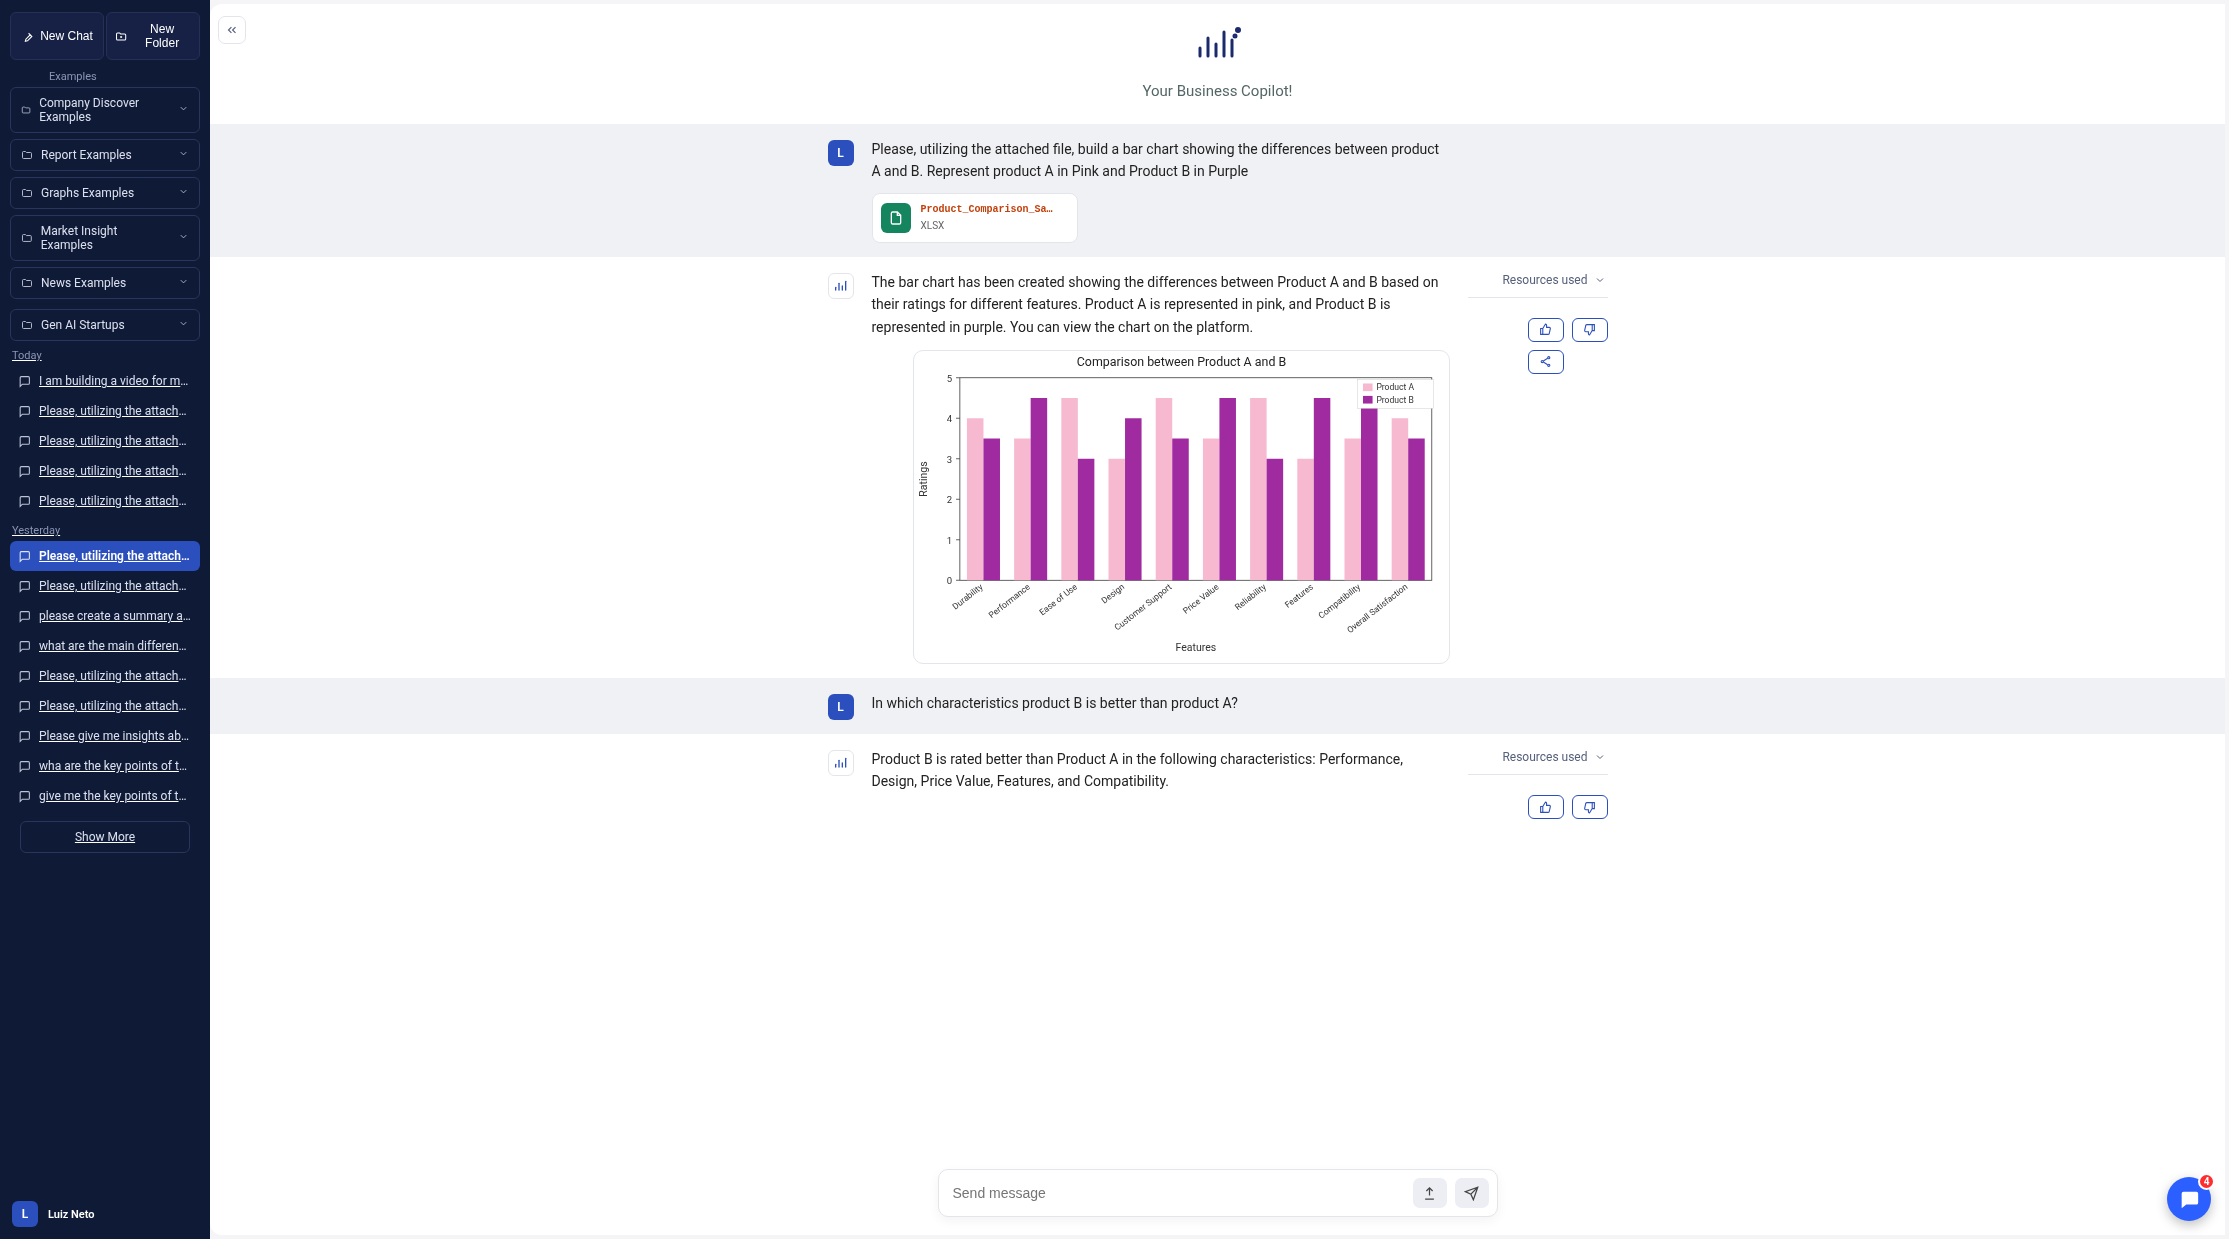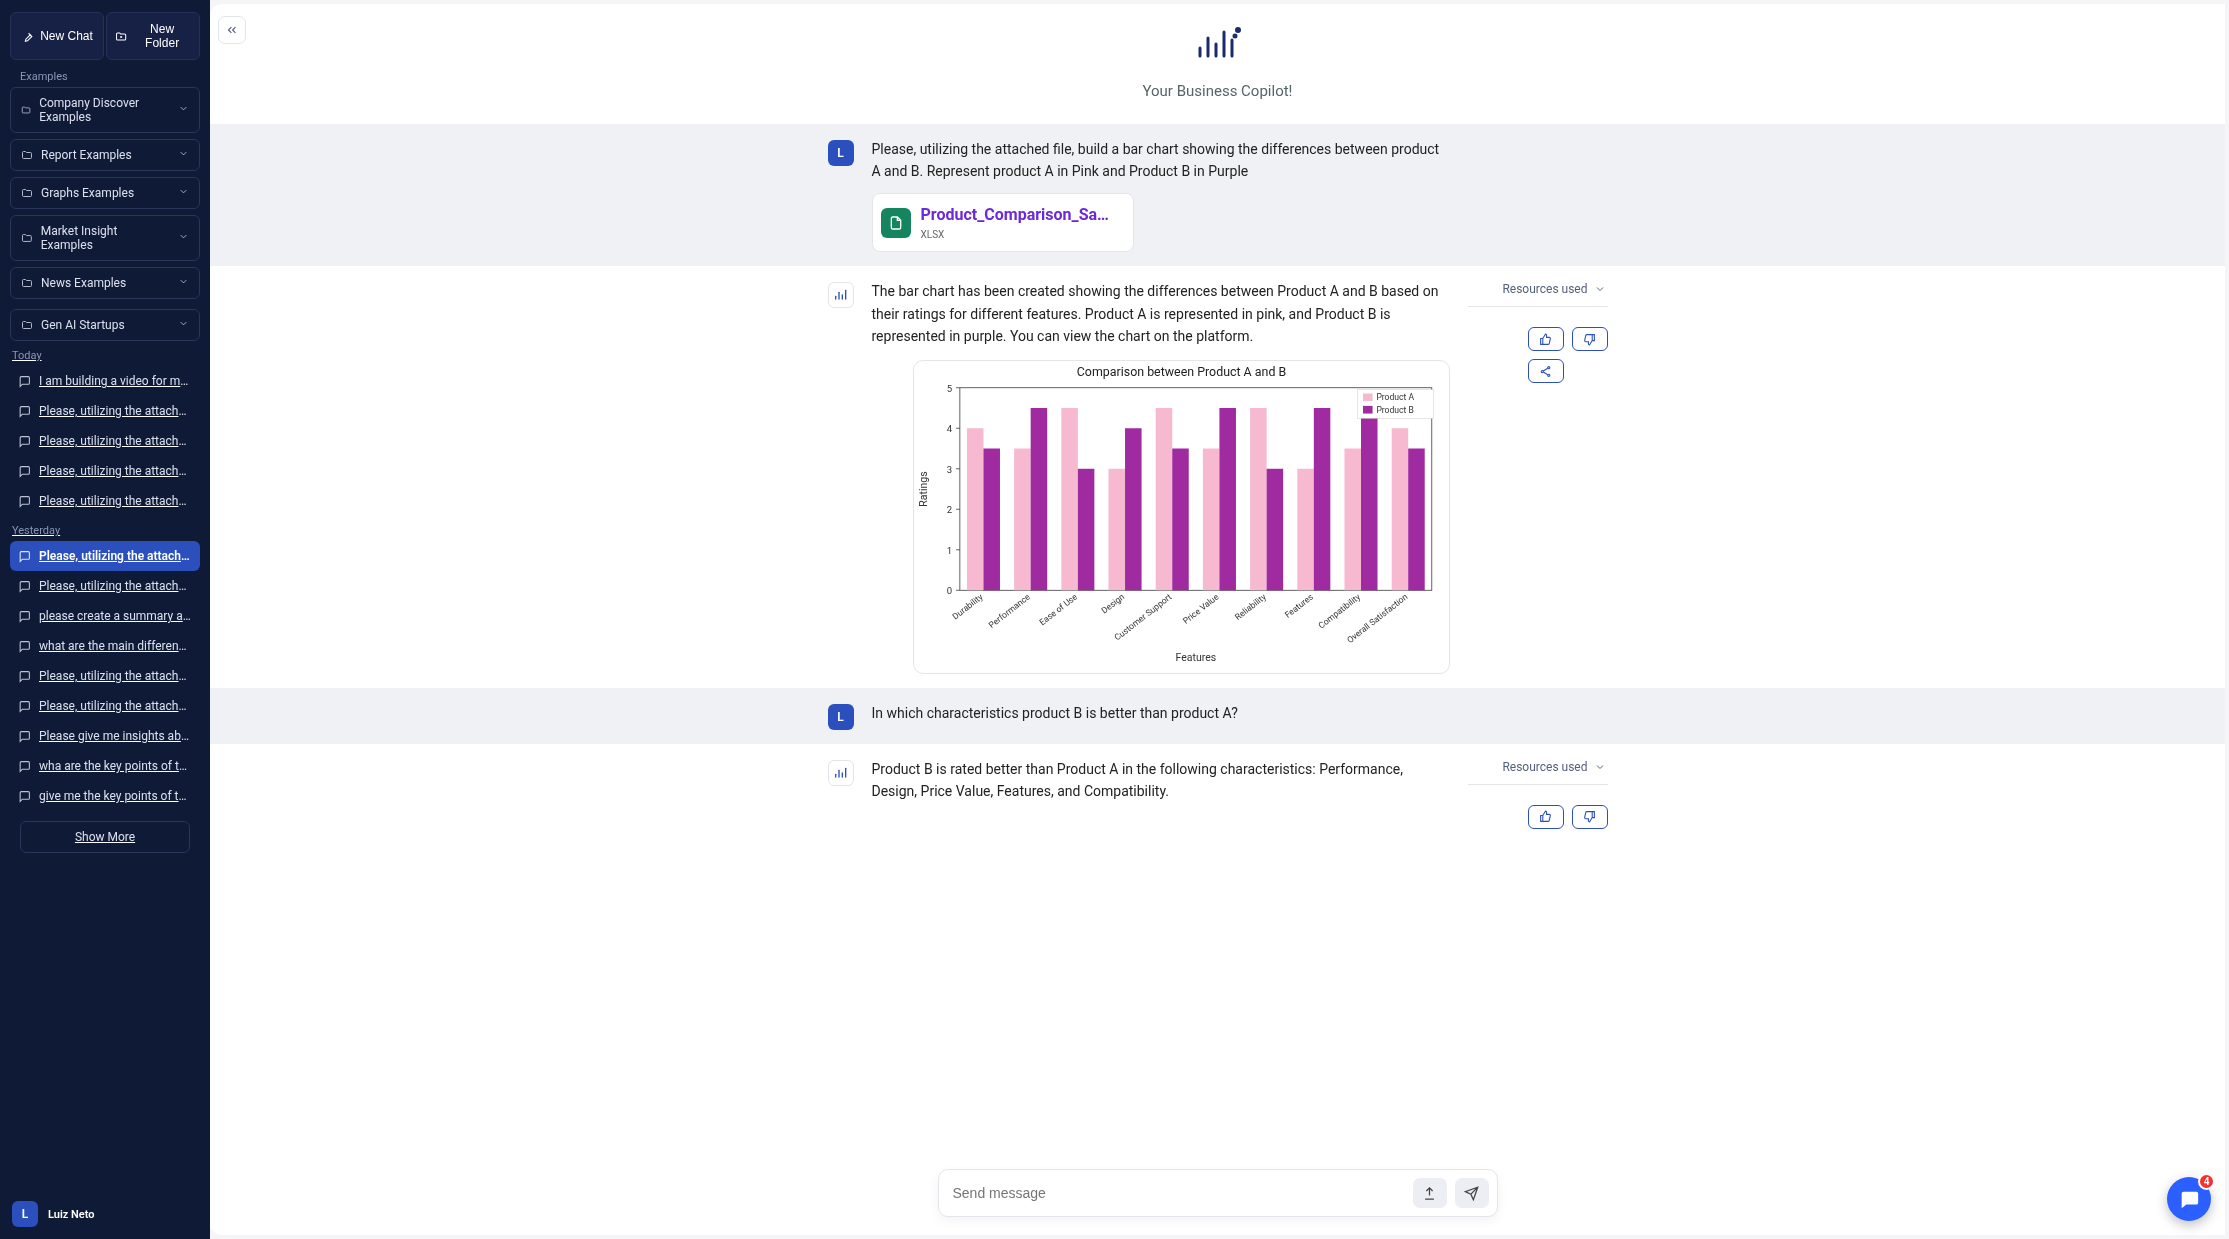--- a/index.html
+++ b/index.html
@@ -6,21 +6,21 @@
   html, body { height: 100%; font-family: -apple-system, BlinkMacSystemFont, 'Segoe UI', Roboto, sans-serif; }
   body { display: flex; background: #f5f5f7; color: #111; overflow: hidden; }
 
   
   .sidebar { width: 210px; background: #0f1a36; color: #fff; display: flex; flex-direction: column; height: 100vh; position: relative; }
   .sidebar-top { padding: 12px 10px 0; }
   .top-buttons { display: flex; gap: 2px; }
   .top-btn { flex: 1; background: #172145; border: 1px solid #263057; color: #fff; font-size: 12px; padding: 9px 8px; border-radius: 6px; cursor: pointer; display: flex; align-items: center; gap: 6px; justify-content: center; }
   .top-btn svg { width: 13px; height: 13px; }
 
-  .section-label { font-size: 11px; color: #8b95b5; padding: 10px 20px 4px; }
+  .section-label { font-size: 11px; color: #8b95b5; padding: 10px 12px 4px; margin-left: 37px; }
   .folder-list { padding: 0 10px; display: flex; flex-direction: column; gap: 6px; }
   .folder-item { display: flex; align-items: center; gap: 8px; padding: 8px 10px; border: 1px solid #2a345c; border-radius: 6px; font-size: 12px; cursor: pointer; color: #dbe0ef; position: relative; }
   .folder-item svg.folder-icon { width: 12px; height: 12px; opacity: .8; }
   .folder-item .chev { margin-left: auto; }
   .folder-item .chev svg { width: 11px; height: 11px; opacity: .8; }
   .folder-gap { height: 10px; }
 
   .chat-section { flex: 1; overflow-y: auto; padding: 0 10px; text-decoration: underline; }
   .chat-group-label { font-size: 11px; color: #8b95b5; padding: 8px 2px 4px; }
   .chat-item { display: flex; align-items: center; gap: 8px; padding: 8px 8px; border-radius: 6px; font-size: 12px; cursor: pointer; color: #dbe0ef; white-space: nowrap; overflow: hidden; text-overflow: ellipsis; }
@@ -50,21 +50,21 @@
   .msg-row { padding: 14px 0; }
   .msg-row.user { background: #f0f1f4; }
   .msg-inner { max-width: 820px; margin: 0 auto; display: flex; gap: 18px; padding: 0 20px; }
   .msg-avatar { width: 26px; height: 26px; border-radius: 6px; display: flex; align-items: center; justify-content: center; font-size: 12px; font-weight: 600; flex-shrink: 0; margin-top: 2px; }
   .msg-avatar.user { background: #2b4fbc; color: #fff; }
   .msg-avatar.bot { background: #fff; border: 1px solid #e3e5eb; color: #2b4fbc; }
   .msg-body { flex: 1; font-size: 14px; line-height: 1.6; color: #222; }
   .attachment { margin-top: 10px; display: inline-flex; align-items: center; gap: 10px; background: #fff; border: 1px solid #e3e5eb; border-radius: 8px; padding: 8px 24px 8px 8px; }
   .attach-icon { width: 30px; height: 30px; background: #14855f; border-radius: 6px; display: flex; align-items: center; justify-content: center; }
   .attach-icon svg { width: 16px; height: 16px; color: #fff; }
-  .attach-meta .fname { font-size: 16px; font-weight: 700; color: #6d28d9; }
+  .attach-meta .fname { font-size: 10px; font-weight: 700; color: #c2410c; font-family: Liberation Mono, monospace; }
   .attach-meta .ftype { font-size: 10px; color: #666; }
 
   .assistant-extras { width: 140px; flex-shrink: 0; padding-top: 2px; display: flex; flex-direction: column; align-items: flex-end; gap: 20px; }
   .res-used { font-size: 12px; color: #55607a; display: flex; align-items: center; gap: 6px; cursor: pointer; border-bottom: 1px solid #e3e5eb; padding: 0 2px 10px; width: 100%; justify-content: flex-end; }
   .res-used svg { width: 12px; height: 12px; }
   .feedback-row { display: flex; gap: 8px; }
   .fb-btn { width: 36px; height: 24px; border: 1px solid #2b4fbc; border-radius: 6px; background: #fff; cursor: pointer; display: flex; align-items: center; justify-content: center; color: #2b4fbc; }
   .fb-btn svg { width: 13px; height: 13px; }
 
   .chart-card { margin-top: 12px; border: 1px solid #e3e5eb; border-radius: 10px; background: #fff; overflow: hidden; margin-left: 41px; }

